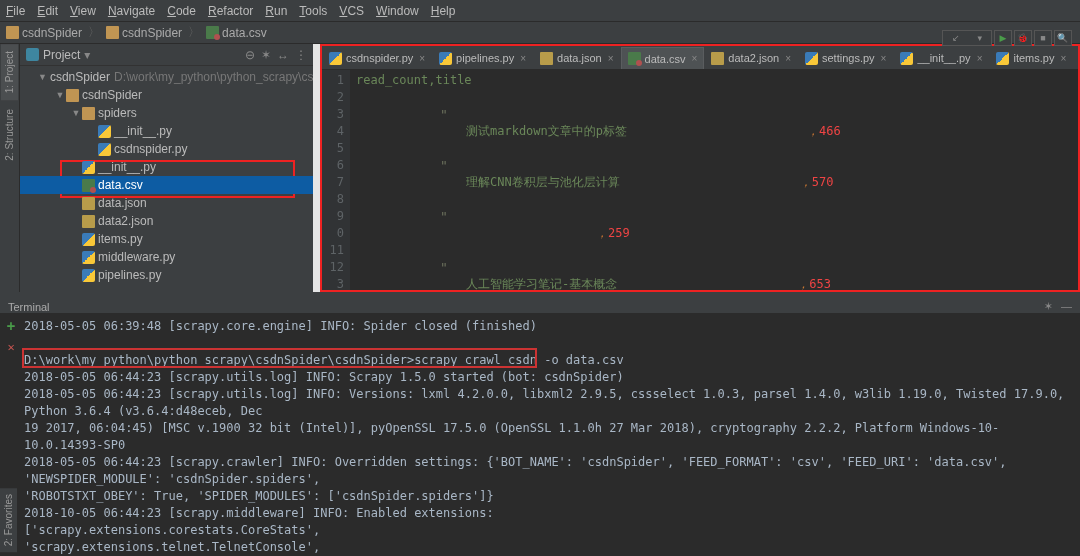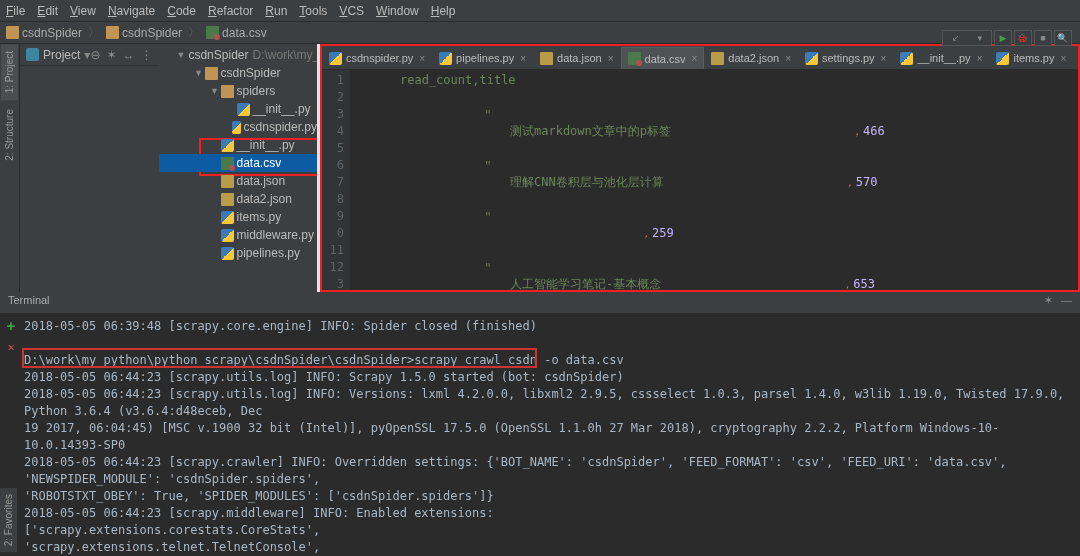--- a/index.html
+++ b/index.html
@@ -14,21 +14,21 @@
 .folder { background: #c09553; border-radius: 1px; }
 .pyfile { background: linear-gradient(135deg,#3a7bb8 50%,#f9c838 50%); border-radius: 2px; }
 .csvicon { background: #4a7a4a; border-radius: 1px; position: relative; }
 .csvicon::after { content: ""; position: absolute; width: 6px; height: 6px; background: #b05050; border-radius: 50%; right: -1px; bottom: -1px; }
 .jsonicon { background: #b89c4a; border-radius: 1px; }
 
 .top-area { display: flex; height: 248px; }
 .sidebar-tabs { width: 20px; background: #3c3f41; border-right: 1px solid #2b2b2b; display: flex; flex-direction: column; align-items: center; }
 .vtab { writing-mode: vertical-rl; transform: rotate(180deg); font-size: 10px; color: #999; padding: 6px 2px; border: 1px solid transparent; margin-bottom: 2px; }
 .vtab:first-child { background: #4b4e50; }
-.project-pane { width: 300px; background: #3c3f41; border-right: 3px solid #e5e5e5; display: flex; flex-direction: row; }
+.project-pane { width: 300px; background: #3c3f41; border-right: 7px solid #e5e5e5; display: flex; flex-direction: column; }
 .proj-header { display: flex; align-items: center; height: 22px; padding: 0 6px; justify-content: space-between; border-bottom: 1px solid #323232; }
 .proj-header-left { display: flex; align-items: center; gap: 4px; }
 .proj-header-icons { display: flex; gap: 6px; color: #888; }
 .tree { padding: 2px 0; overflow: hidden; position: relative; }
 .tree-row { display: flex; align-items: center; height: 18px; white-space: nowrap; position: relative; }
 .tree-row.selected { background: #0d5ca3; color: #fff; }
 .tree-row .arrow { width: 12px; text-align: center; color: #888; font-size: 9px; }
 .tree-row .name { margin-left: 3px; }
 .tree-row .path { color: #777; margin-left: 4px; }
 .indent1 { padding-left: 18px; } .indent2 { padding-left: 34px; } .indent3 { padding-left: 50px; } .indent4 { padding-left: 66px; }
@@ -38,28 +38,28 @@
 .run-controls { position: absolute; right: 6px; top: -16px; display: flex; gap: 2px; align-items: center; }
 .run-ctrl { width: 18px; height: 16px; background: #3a3d3f; border: 1px solid #555; display: flex; align-items: center; justify-content: center; font-size: 9px; color: #888; }
 .tabbar { display: flex; height: 24px; background: #3c3f41; border-bottom: 1px solid #2b2b2b; align-items: flex-end; overflow: hidden; }
 .etab { display: flex; align-items: center; height: 22px; padding: 0 6px; gap: 4px; font-size: 11px; color: #bbb; border: 1px solid transparent; }
 .etab.active { background: #4e5254; border: 1px solid #5a5d5f; border-bottom: none; }
 .etab .close { color: #888; font-size: 10px; margin-left: 2px; }
 .editor-body { display: flex; height: calc(100% - 24px); font-family: Consolas, monospace; font-size: 12px; }
 .gutter { width: 28px; background: #313335; color: #5e6366; text-align: right; padding: 2px 6px 0 0; }
 .gutter div { height: 17px; line-height: 17px; }
 .code { flex: 1; padding: 2px 6px; position: relative; }
-.code .line { height: 17px; line-height: 17px; display: flex; gap: 0; margin-left: 44px; }
+.code .line { height: 17px; line-height: 17px; display: flex; gap: 0; }
 .csv-olive { color: #6a8759; }
 .csv-orange { color: #cc7832; font-style: italic; }
-.csv-num { color: #c4b5fd; }
+.csv-num { color: #ef4444; }
 .logo-mark { color: #6b705c; font-size: 13px; margin-left: 84px; }
 
 .terminal-pane { position: relative; border-top: 2px solid #3c3f41; }
-.term-header { background: #3c3f41; height: 20px; display: flex; align-items: flex-start; padding: 0 8px; justify-content: space-between; color: #aaa; font-size: 11px; border-bottom: 1px solid #2b2b2b; }
+.term-header { background: #3c3f41; height: 20px; display: flex; align-items: flex-end; padding: 0 8px; justify-content: space-between; color: #aaa; font-size: 11px; border-bottom: 1px solid #2b2b2b; }
 .term-icons { display: flex; gap: 8px; color: #888; }
 .term-body { display: flex; background: #2b2b2b; font-family: Consolas, monospace; font-size: 12px; color: #a9b7c6; }
 .term-gutter { width: 22px; padding-top: 4px; display: flex; flex-direction: column; align-items: center; gap: 6px; }
 .term-gutter .plus { color: #4a9c4a; font-weight: bold; font-size: 14px; }
 .term-gutter .xx { color: #c75450; font-weight: bold; font-size: 12px; }
 .term-lines { flex: 1; padding: 4px 2px; line-height: 17px; position: relative; }
 .hl-box2 { position: absolute; border: 2px solid #c33; left: 0; top: 34px; width: 515px; height: 20px; }
 .fav-tab { position: absolute; left: 0; bottom: 4px; writing-mode: vertical-rl; transform: rotate(180deg); font-size: 10px; color: #999; background: #3c3f41; padding: 6px 3px; }
 </style>
 </head>
@@ -317,20 +317,20 @@
     <div class="term-lines" id="term">
       <div class="hl-box2"></div>
     <div>2018-05-05 06:39:48 [scrapy.core.engine] INFO: Spider closed (finished)</div>
         <div>&nbsp;</div>
         <div>D:\work\my_python\python_scrapy\csdnSpider\csdnSpider&gt;scrapy crawl csdn -o data.csv</div>
         <div>2018-05-05 06:44:23 [scrapy.utils.log] INFO: Scrapy 1.5.0 started (bot: csdnSpider)</div>
         <div>2018-05-05 06:44:23 [scrapy.utils.log] INFO: Versions: lxml 4.2.0.0, libxml2 2.9.5, cssselect 1.0.3, parsel 1.4.0, w3lib 1.19.0, Twisted 17.9.0, Python 3.6.4 (v3.6.4:d48eceb, Dec</div>
         <div> 19 2017, 06:04:45) [MSC v.1900 32 bit (Intel)], pyOpenSSL 17.5.0 (OpenSSL 1.1.0h  27 Mar 2018), cryptography 2.2.2, Platform Windows-10-10.0.14393-SP0</div>
         <div>2018-05-05 06:44:23 [scrapy.crawler] INFO: Overridden settings: {'BOT_NAME': 'csdnSpider', 'FEED_FORMAT': 'csv', 'FEED_URI': 'data.csv', 'NEWSPIDER_MODULE': 'csdnSpider.spiders',</div>
         <div> 'ROBOTSTXT_OBEY': True, 'SPIDER_MODULES': ['csdnSpider.spiders']}</div>
-        <div>2018-05-05 06:44:23 [scrapy.middleware] INFO: Enabled extensions:</div>
+        <div>2018-10-05 06:44:23 [scrapy.middleware] INFO: Enabled extensions:</div>
         <div>['scrapy.extensions.corestats.CoreStats',</div>
         <div> 'scrapy.extensions.telnet.TelnetConsole',</div>
       </div>
   </div>
 </div>
 
 <div class="fav-tab">2: Favorites</div>
 
 </body></html>

